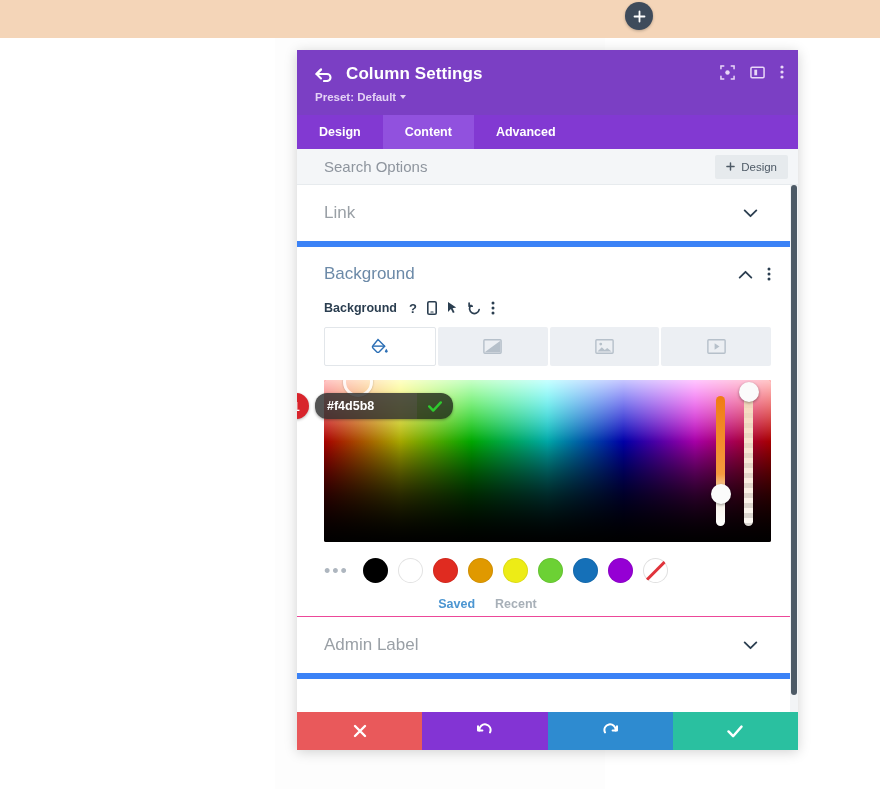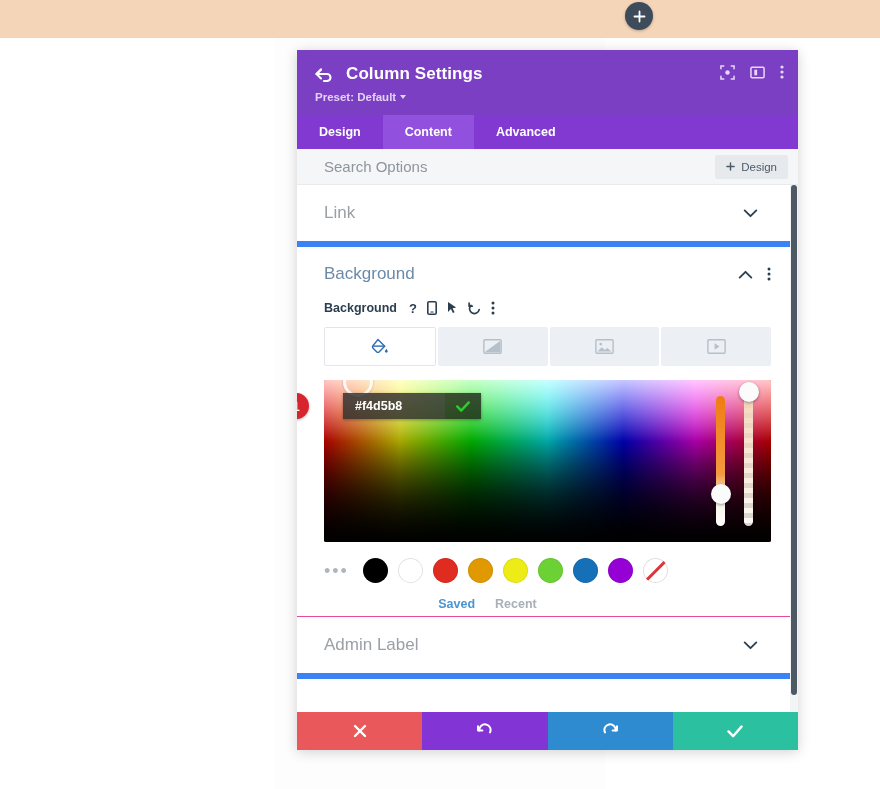--- a/index.html
+++ b/index.html
@@ -341,24 +341,23 @@
     transform: translate(-50%, -50%);
     cursor: pointer;
     box-shadow: 0 0 2px rgba(0,0,0,0.3);
   }
   .hex-chip {
     position: absolute;
     left: 18px;
     top: 13px;
     display: flex;
     align-items: stretch;
-    border-radius: 0;
+    border-radius: 12px;
     overflow: hidden;
     box-shadow: 0 1px 3px rgba(0,0,0,0.35);
-    margin-left: 28px;
   }
   .hex-value {
     background: rgba(45,45,45,0.82);
     color: #ffffff;
     font-size: 12.5px;
     font-weight: bold;
     padding: 6px 12px;
     border: none;
     font-family: inherit;
     outline: none;

